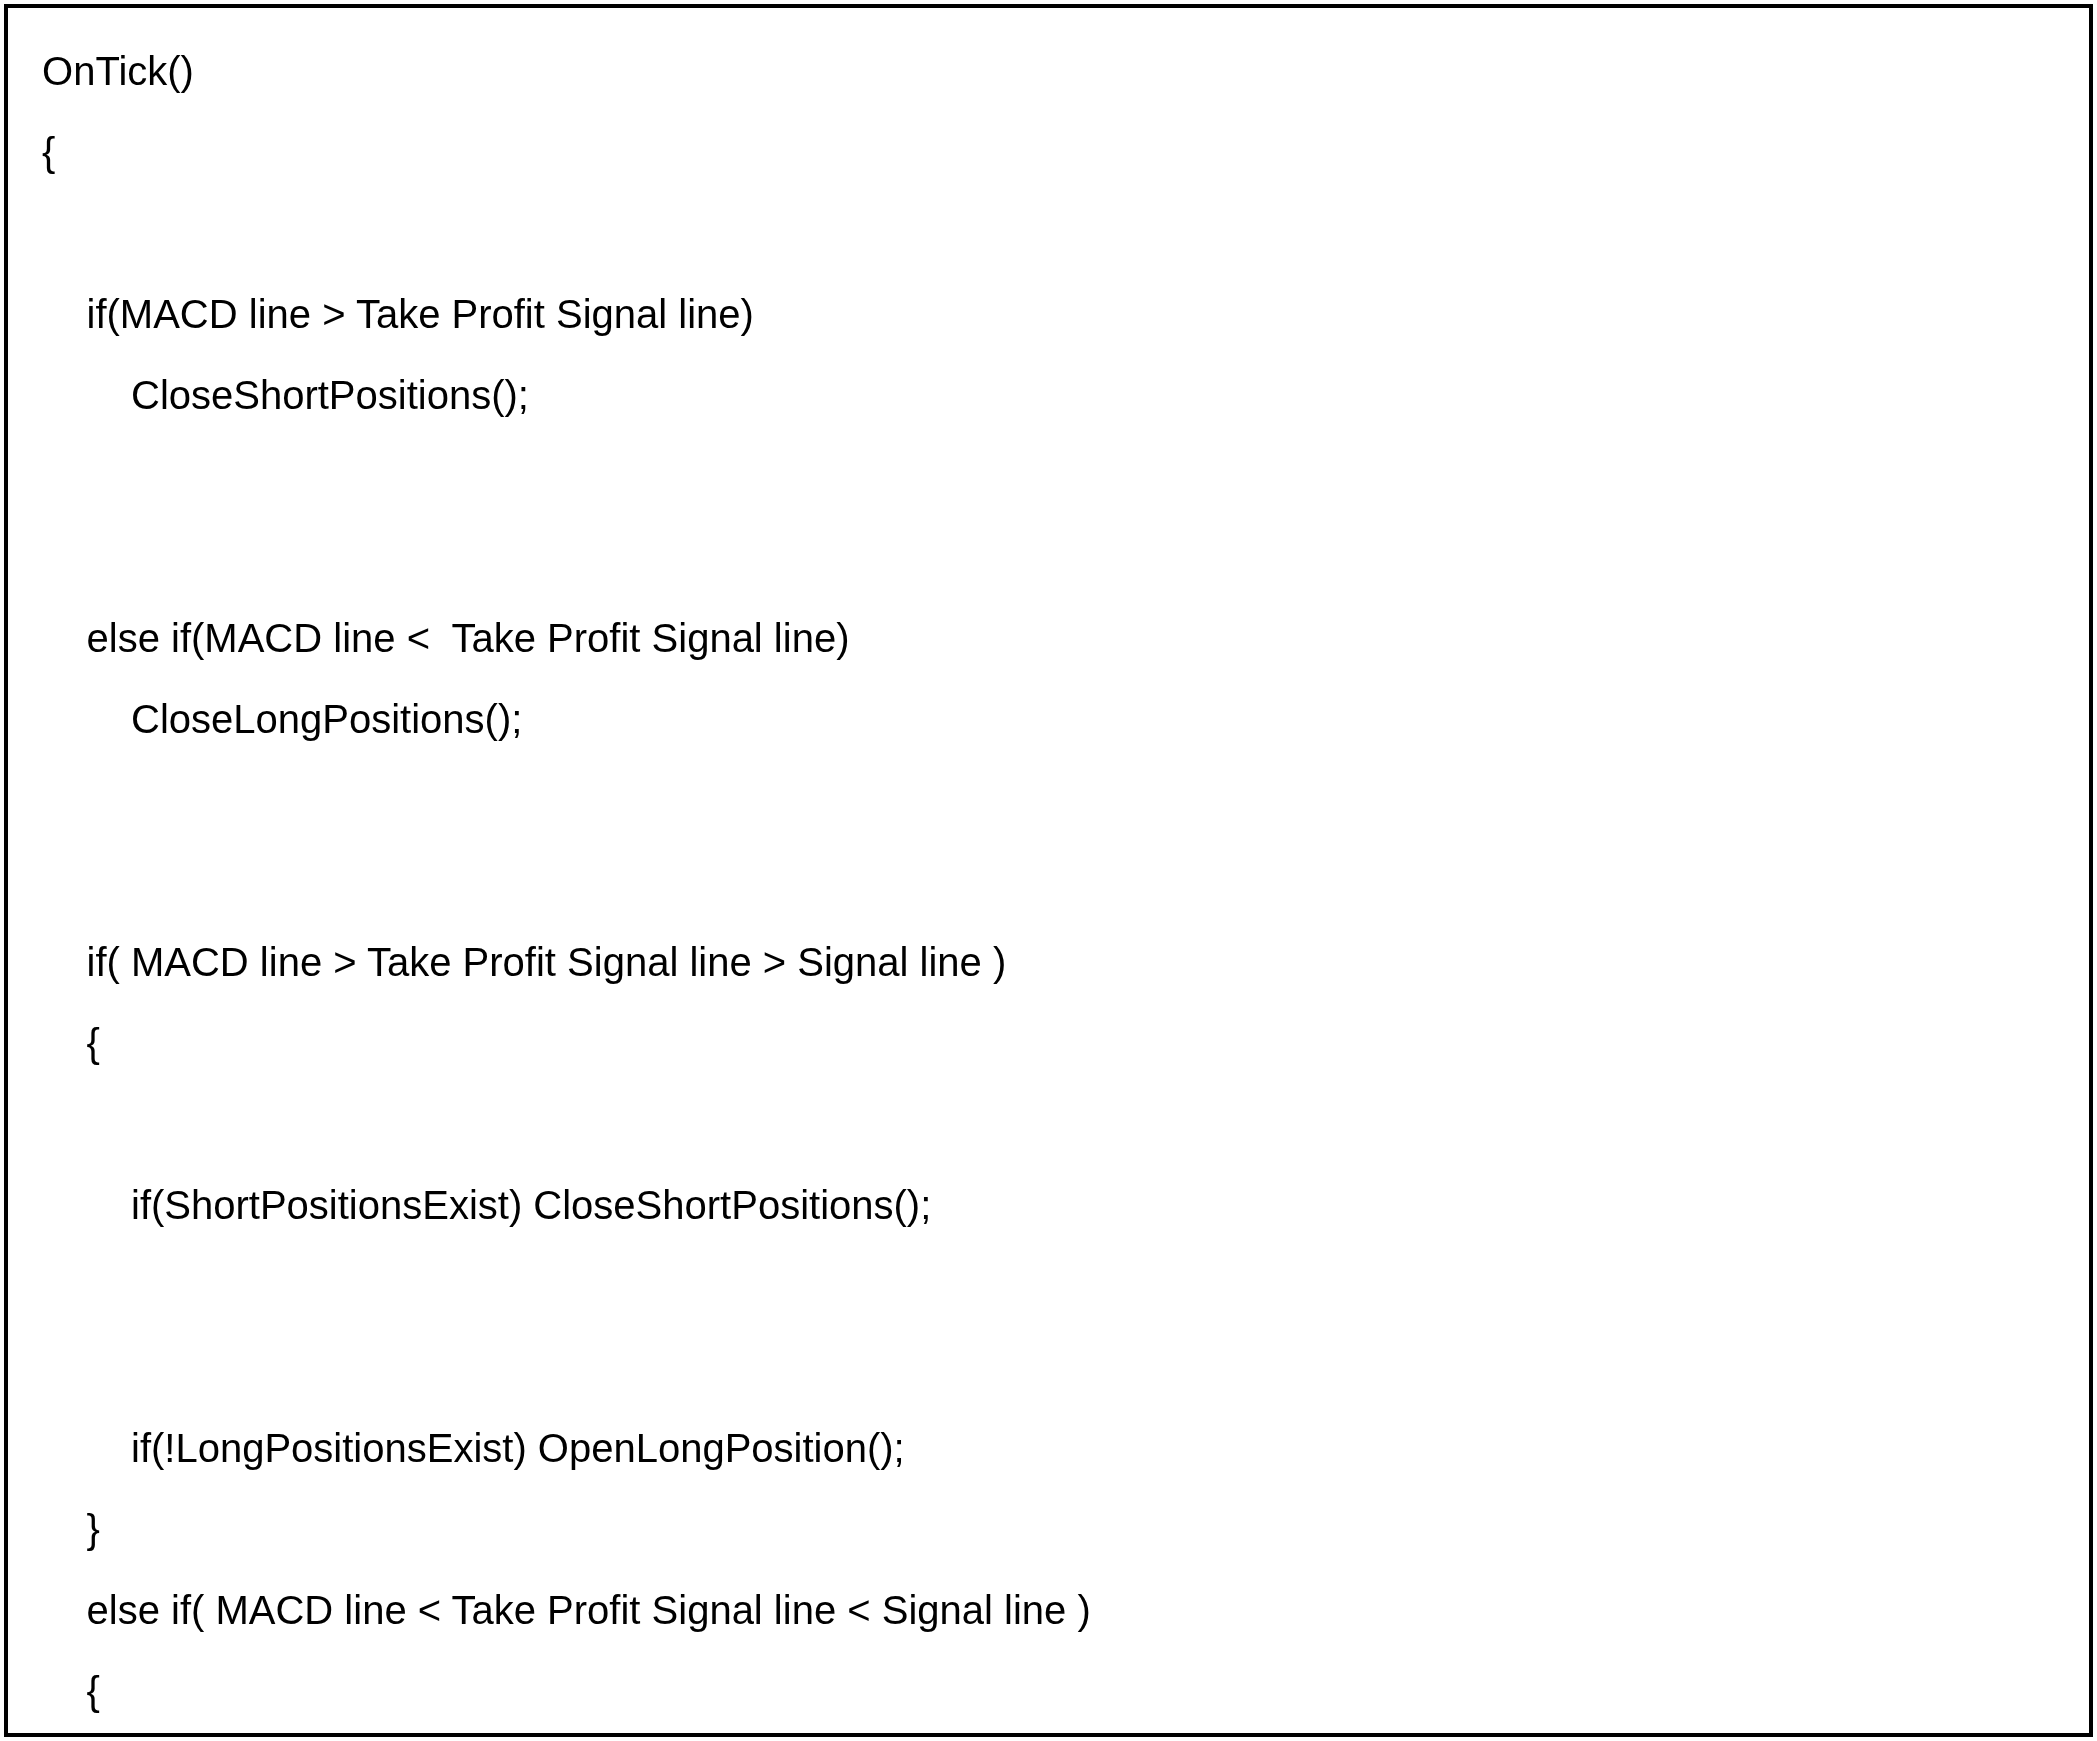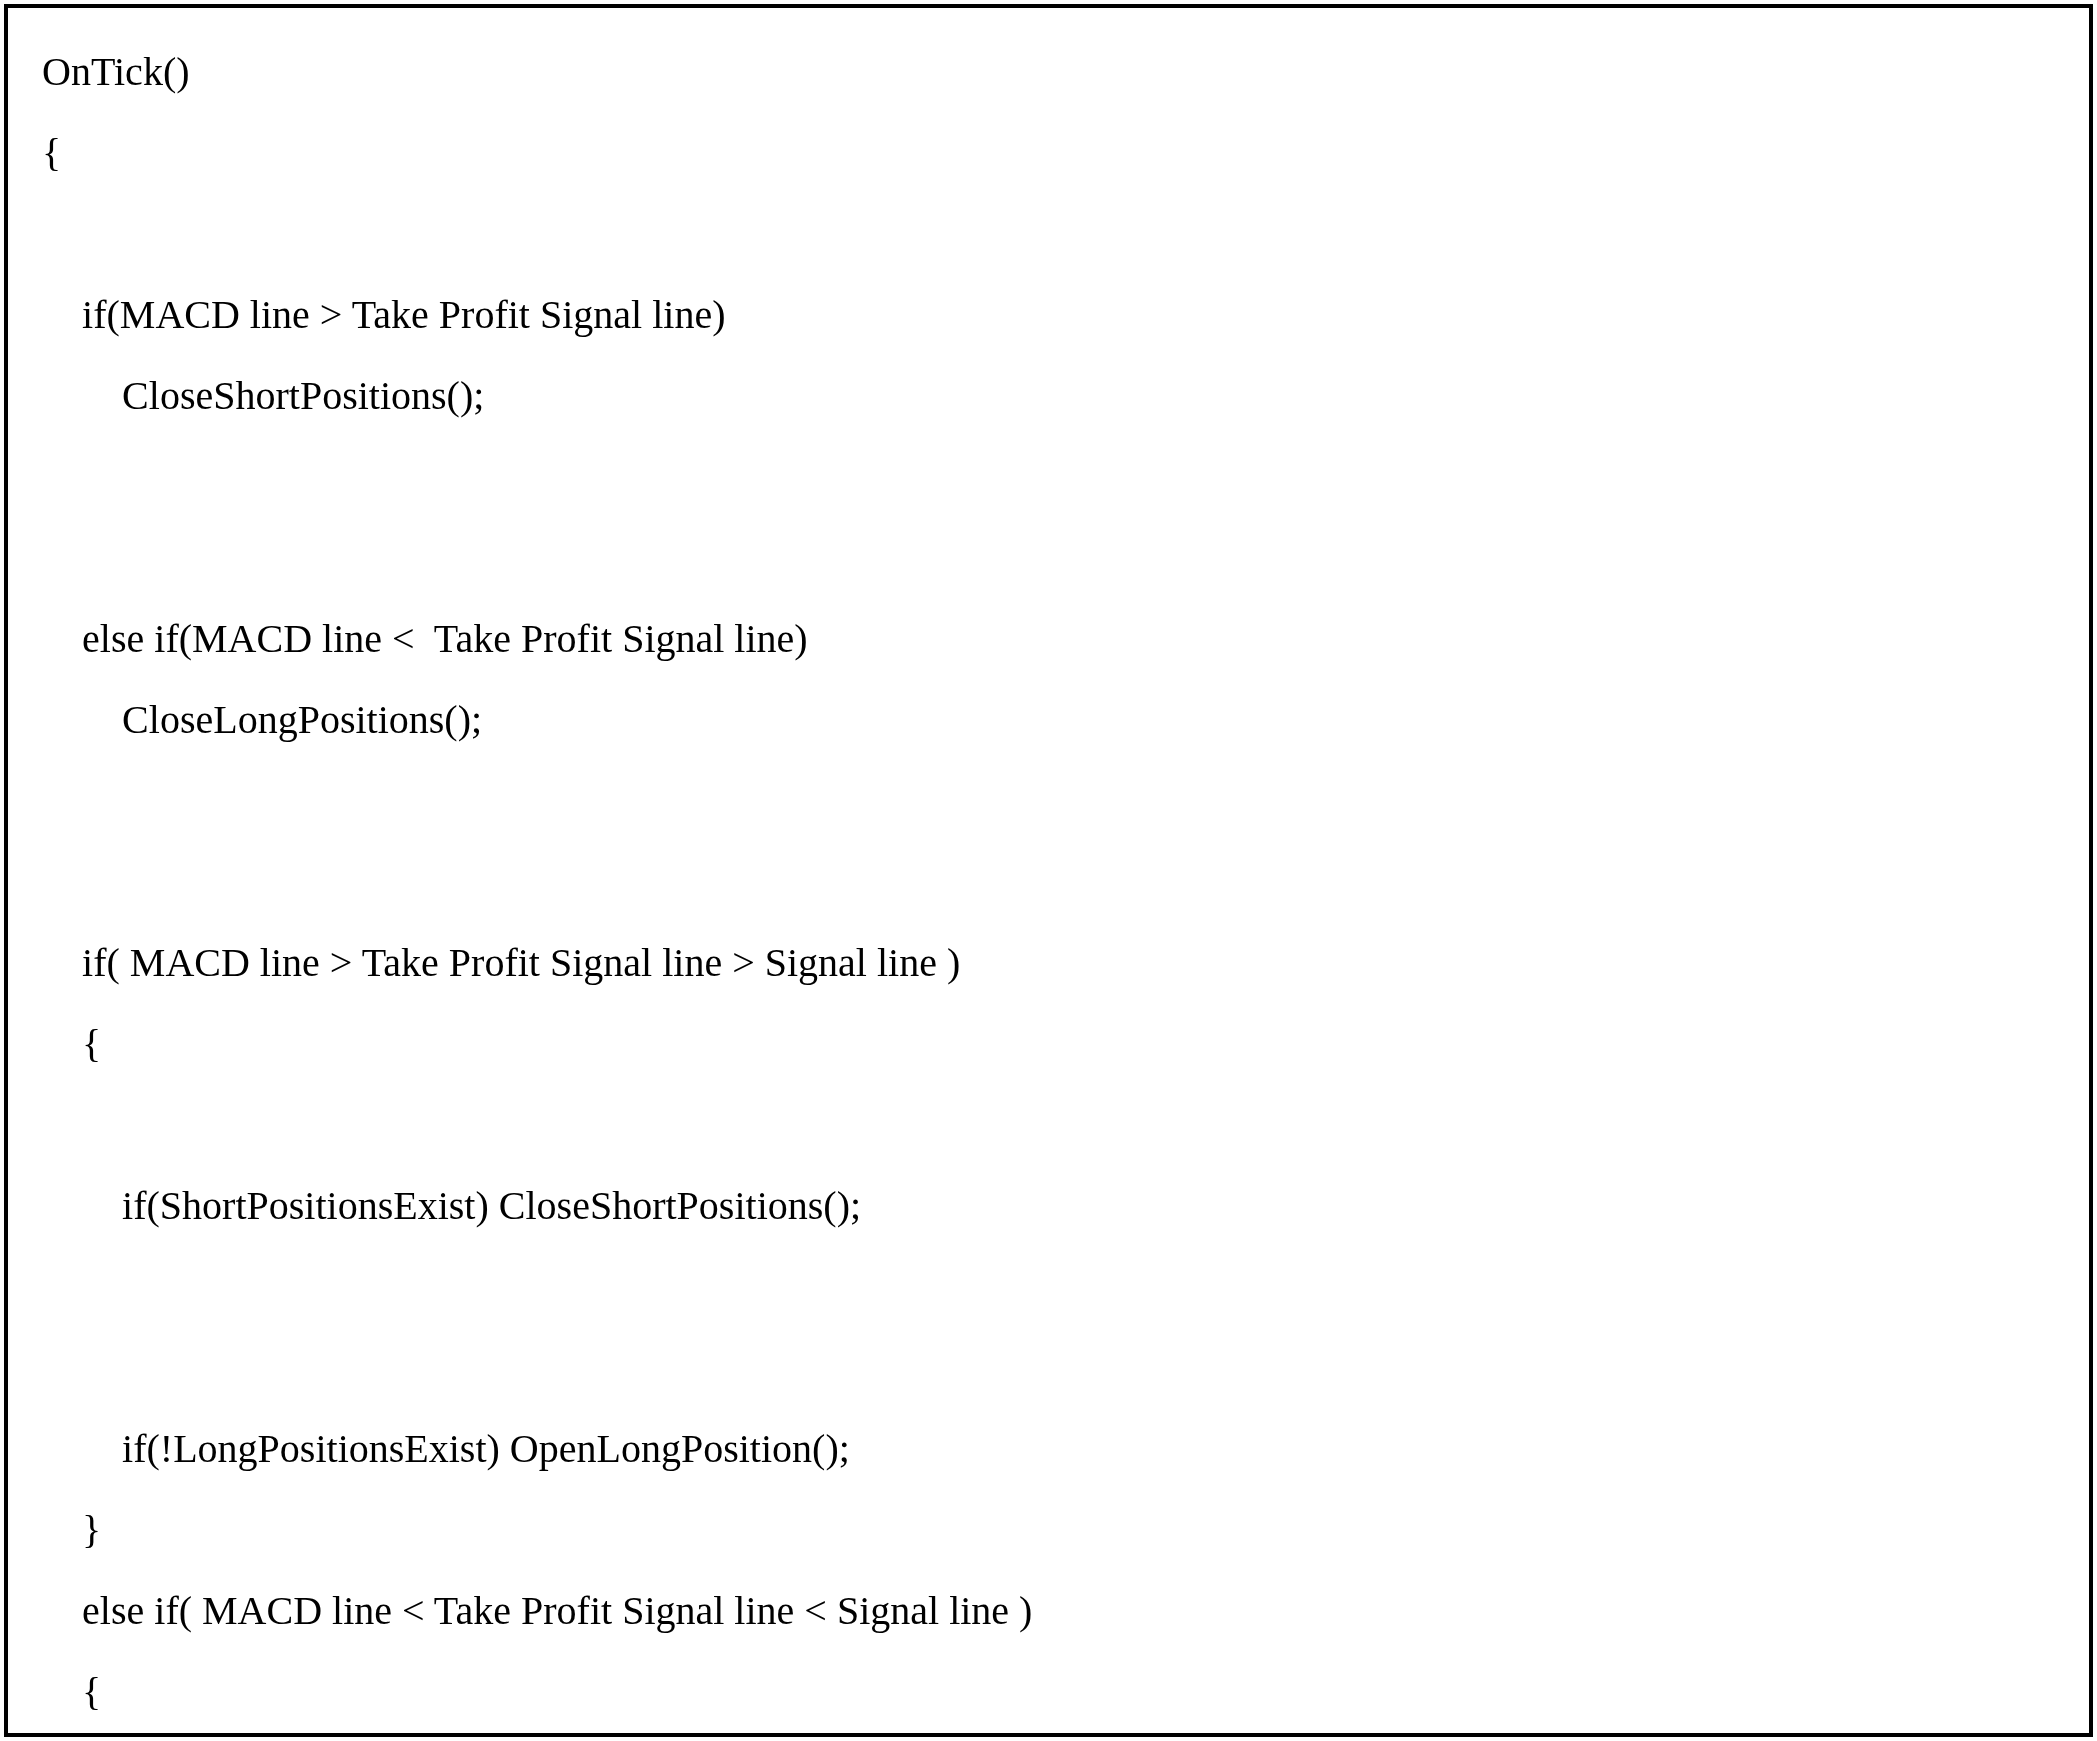--- a/index.html
+++ b/index.html
@@ -29,21 +29,21 @@
     position: absolute;
     left: 0;
     top: 0;
     right: 0;
     bottom: 0;
     padding: 13px 0 0 34px;
     box-sizing: border-box;
   }
 
   .code-line {
-    font-family: Liberation Serif, serif;
+    font-family: Liberation Sans, sans-serif;
     font-size: 40px;
     line-height: 81px;
     height: 81px;
     color: #000000;
     white-space: pre;
     letter-spacing: 0px;
     font-weight: 400;
   }
 
   .code-line.blank {

